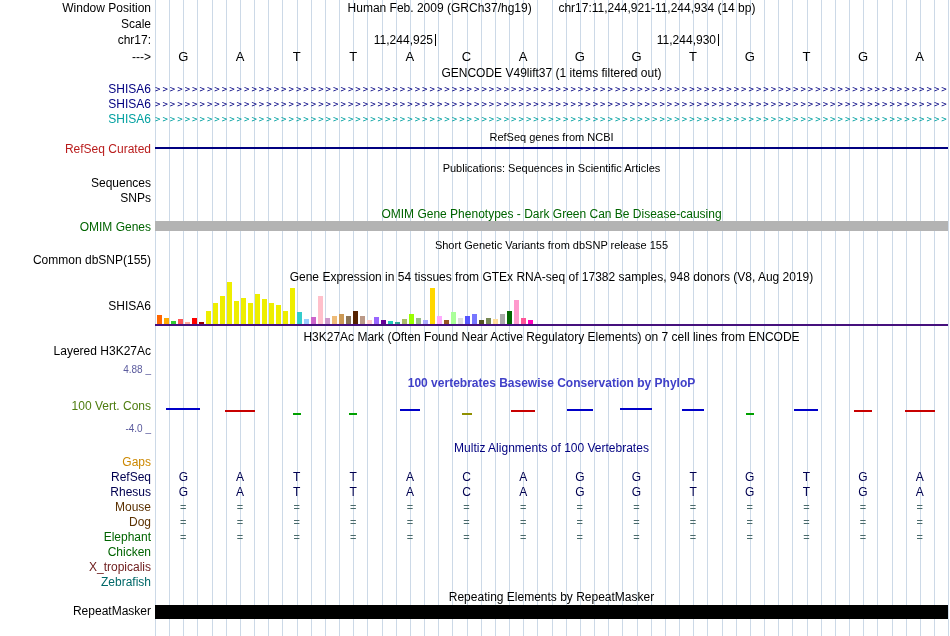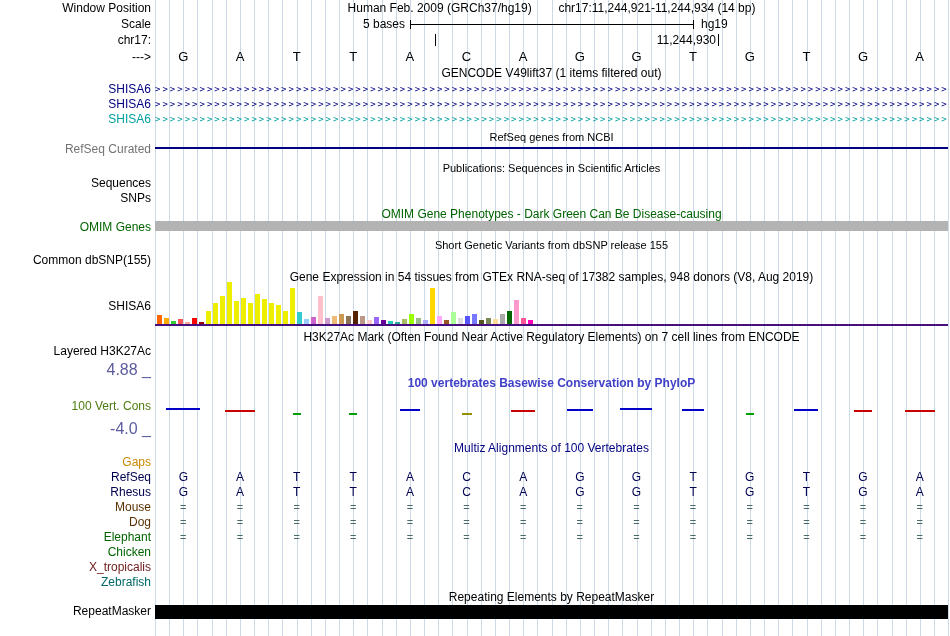--- a/index.html
+++ b/index.html
@@ -22,49 +22,45 @@
   .scalebar:after{right:0}
   .gencode-row{position:absolute;left:0;width:950px;height:13px;line-height:13px}
   .arrows{position:absolute;left:155px;top:0;width:793px;height:13px;line-height:13px;overflow:hidden;
     font-family:"DejaVu Sans Mono",monospace;font-size:9px;letter-spacing:2px}
   .hline{position:absolute;left:155px;width:793px}
   .gtex-bar{position:absolute;bottom:0}
   .cons-mark{position:absolute;height:2px}
   .mz-row{position:absolute;left:0;width:950px;height:15px;line-height:15px}
   .mz-cell{font-size:12px;color:#000050;line-height:15px}
   .mz-cell.eq{color:#4a6a6a;font-size:11px}
-  .sm{font-size:16px}
+  .sm{font-size:10px}
 </style>
 </head>
 <body>
 
 <div id="browser">
   <div id="grid"></div>
 
   <div class="row" style="top:1px">
     <span class="label">Window Position</span>
     <div class="track center">
       <span>Human Feb. 2009 (GRCh37/hg19)</span>
       <span style="display:inline-block;width:20px"></span>
       <span>chr17:11,244,921-11,244,934 (14 bp)</span>
     </div>
   </div>
 
   <div class="row" style="top:17px">
     <span class="label">Scale</span>
-    <div class="track">
-      <span class="coord" style="left:0;width:250px">5 bases</span>
-      <div class="scalebar"></div>
-      <span style="position:absolute;left:546px">hg19</span>
-    </div>
   </div>
 
   <div class="row" style="top:33px">
     <span class="label">chr17:</span>
     <div class="track">
+      <span class="coord" style="left:0;width:278px">11,244,925</span>
       <div class="tick" style="left:280px"></div>
       <span class="coord" style="left:283px;width:278px">11,244,930</span>
       <div class="tick" style="left:563px"></div>
     </div>
   </div>
 
   <div class="row" style="top:49px;height:16px;line-height:16px">
     <span class="label">---&gt;</span>
     <div class="cells" style="font-size:13px">
         <span class="base-cell">G</span>
@@ -99,21 +95,21 @@
       <div class="gencode-row" style="top: 30px;">
         <span class="label" style="color: rgb(0, 160, 160);">SHISA6</span>
         <div class="arrows" style="color: rgb(0, 160, 160);">&gt;&gt;&gt;&gt;&gt;&gt;&gt;&gt;&gt;&gt;&gt;&gt;&gt;&gt;&gt;&gt;&gt;&gt;&gt;&gt;&gt;&gt;&gt;&gt;&gt;&gt;&gt;&gt;&gt;&gt;&gt;&gt;&gt;&gt;&gt;&gt;&gt;&gt;&gt;&gt;&gt;&gt;&gt;&gt;&gt;&gt;&gt;&gt;&gt;&gt;&gt;&gt;&gt;&gt;&gt;&gt;&gt;&gt;&gt;&gt;&gt;&gt;&gt;&gt;&gt;&gt;&gt;&gt;&gt;&gt;&gt;&gt;&gt;&gt;&gt;&gt;&gt;&gt;&gt;&gt;&gt;&gt;&gt;&gt;&gt;&gt;&gt;&gt;&gt;&gt;&gt;&gt;&gt;&gt;&gt;&gt;&gt;&gt;&gt;&gt;&gt;&gt;&gt;&gt;&gt;&gt;&gt;&gt;&gt;&gt;&gt;&gt;&gt;&gt;&gt;&gt;&gt;&gt;&gt;&gt;&gt;&gt;&gt;&gt;&gt;&gt;&gt;&gt;&gt;&gt;&gt;&gt;&gt;&gt;&gt;&gt;&gt;&gt;&gt;&gt;&gt;&gt;&gt;&gt;&gt;&gt;&gt;&gt;&gt;&gt;&gt;&gt;&gt;&gt;&gt;&gt;&gt;&gt;&gt;&gt;</div>
       </div>
     </div>
 
   <div class="row center hdr-sm" style="top:130px">
     <div class="track center">RefSeq genes from NCBI</div>
   </div>
   <div class="row" style="top:142px">
-    <span class="label" style="color: #737373;">RefSeq Curated</span>
+    <span class="label" style="color: #b91c1c;">RefSeq Curated</span>
   </div>
   <div class="hline" style="top: 147px; height: 2px; background: rgb(0, 0, 128);"></div>
 
   <div class="row center hdr-sm" style="top:161px">
     <div class="track center">Publications: Sequences in Scientific Articles</div>
   </div>
   <div class="row" style="top:176px">
     <span class="label">Sequences</span>
   </div>
   <div class="row" style="top:191px">

